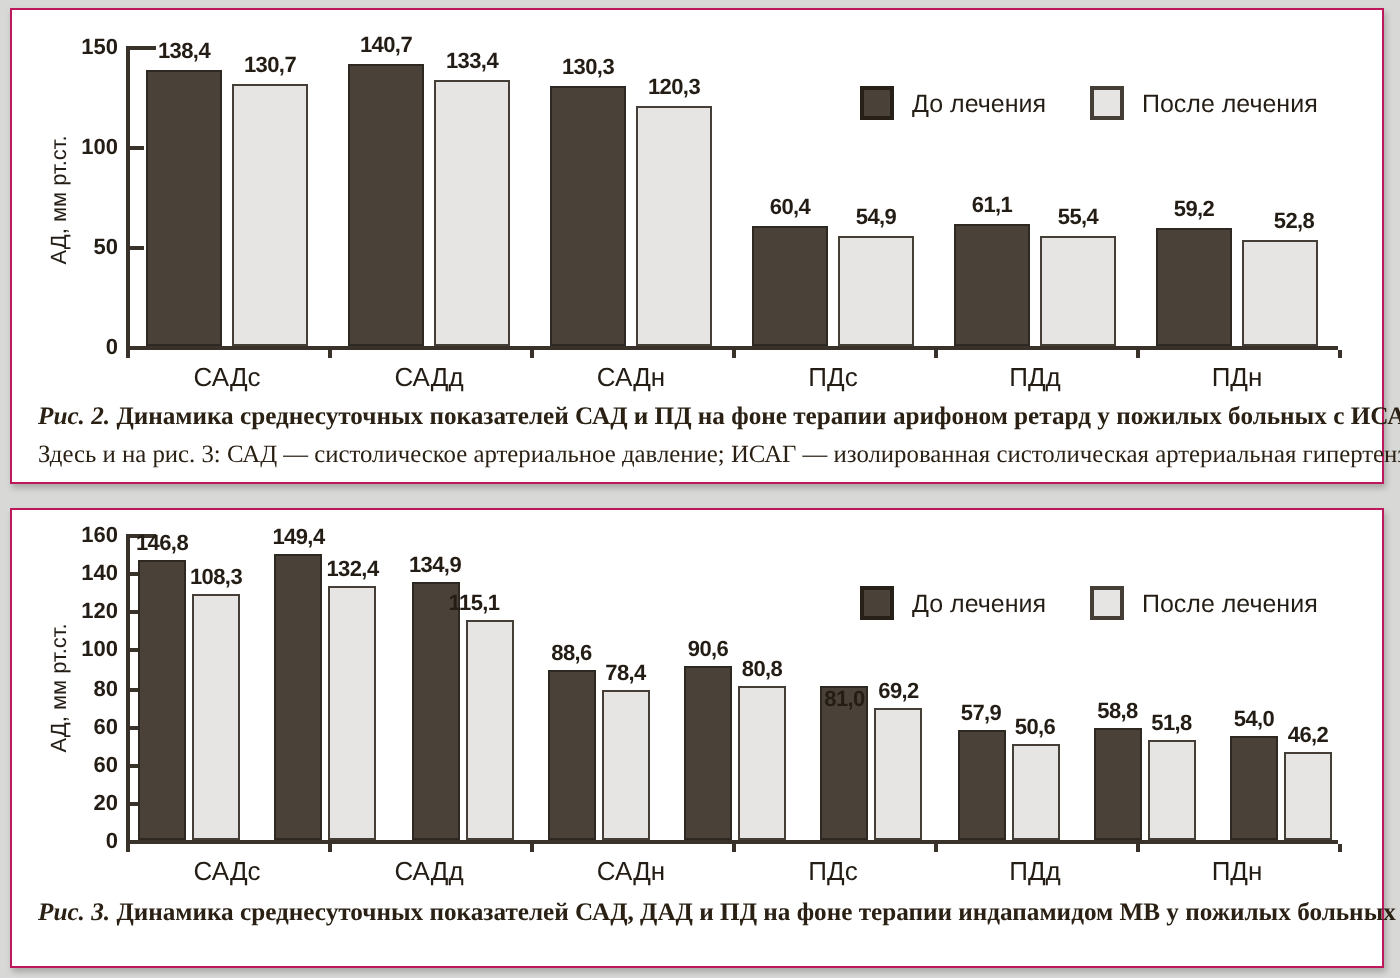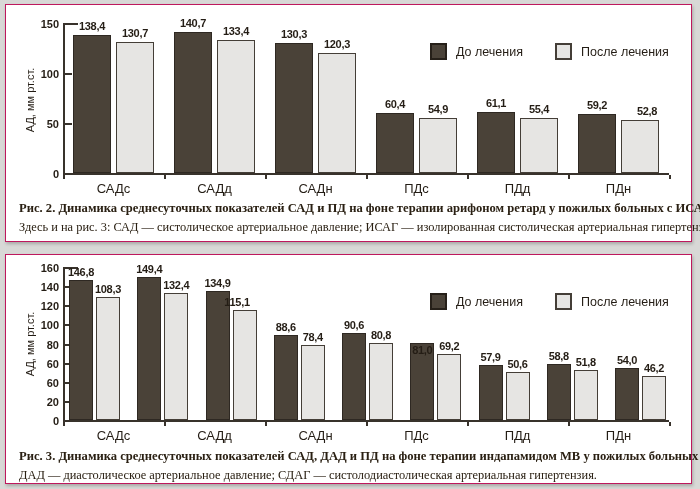--- a/index.html
+++ b/index.html
@@ -30,27 +30,27 @@
   }
   .cat-label{position:absolute;font-size:13px;color:var(--ink);text-align:center;transform:translateX(-50%);white-space:nowrap;}
   .ylab{
     position:absolute;font-size:11px;color:var(--ink);white-space:nowrap;
     transform:translate(-50%,-50%) rotate(-90deg);
   }
   .legend{position:absolute;display:flex;align-items:center;}
   .sw{width:17px;height:17px;box-sizing:border-box;margin-right:9px;flex:0 0 auto;}
   .sw.dark{background:var(--dark);border:2px solid #262019;}
   .sw.light{background:var(--light);border:2px solid #443e37;}
-  .lt{font-size:12.5px;color:var(--ink);margin-right:32px;white-space:nowrap;}
+  .lt{font-size:12.5px;color:var(--ink);margin-right:22px;white-space:nowrap;}
   .caption{
     position:absolute;left:13px;white-space:nowrap;
     font-family:"Liberation Serif",serif;color:#2a2013;
   }
   .cap1{font-size:12.6px;font-weight:bold;}
-  .figlbl{}
+  .figlbl{font-style:italic;}
   .cap2{font-size:12.4px;}
 </style>
 </head>
 <body>
 
 <div class="panel" id="panel-0">
   <div class="chart" id="chart-0">
       <div class="axis-line" style="left: 57px; top: 18px; width: 2px; height: 152px;"></div>
       <div class="axis-line" style="left: 57px; top: 168px; width: 606px; height: 2px;"></div>
       <div class="axis-line" style="left: 57px; top: 18px; width: 15px; height: 2px;"></div>
@@ -181,14 +181,13 @@
       <div class="bar light" style="left: 636px; top: 120.833px; width: 24px; height: 44.1672px;"></div>
       <div class="vlabel" style="left: 648px; top: 106.833px;">46,2</div>
       <div class="legend" style="left: 424px; top: 38px;">
         <div class="sw dark"></div>
         <div class="lt">До лечения</div>
         <div class="sw light"></div>
         <div class="lt" style="margin-right: 0px;">После лечения</div>
       </div>
     </div>
   <div class="caption cap1" style="top:194px"><span class="figlbl">Рис. 3.</span> <span>Динамика среднесуточных показателей САД, ДАД и ПД на фоне терапии индапамидом МВ у пожилых больных с СДАГ.</span></div>
-  <div class="caption cap2" style="top:213px">ДАД — диастолическое артериальное давление; СДАГ — систолодиастолическая артериальная гипертензия.</div>
 </div>
 
 </body></html>

